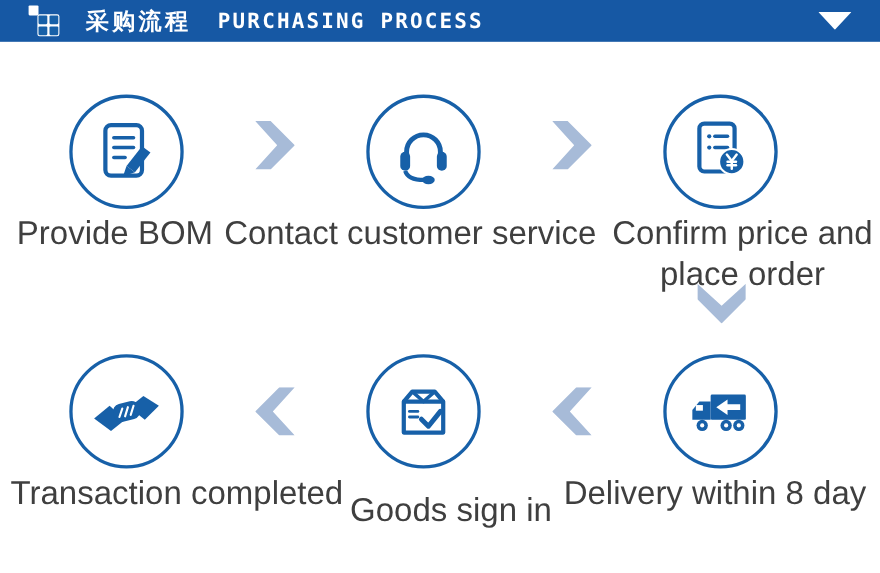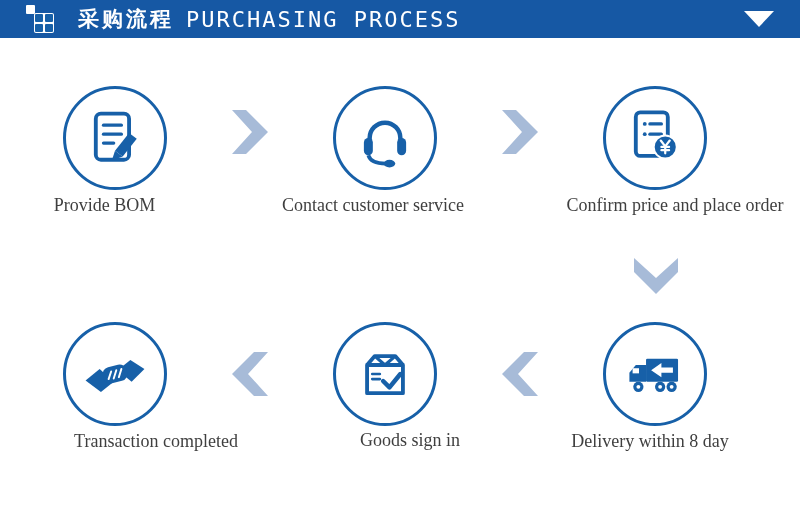--- a/index.html
+++ b/index.html
@@ -42,27 +42,27 @@
   }
   .logo .card i:nth-child(1) { left: 1px;  top: 1px; }
   .logo .card i:nth-child(2) { left: 11px; top: 1px; }
   .logo .card i:nth-child(3) { left: 1px;  top: 11px; }
   .logo .card i:nth-child(4) { left: 11px; top: 11px; }
 
   .header-title {
     position: absolute;
     left: 78px; top: 0;
     height: 38px;
-    display: flex; align-items: center; gap: 12px;
+    display: flex; align-items: center; gap: 24px;
     color: #ffffff; white-space: nowrap;
   }
   .title-zh { font-size: 21px; font-weight: bold; letter-spacing: 3px; }
   .title-en {
     font-family: "DejaVu Sans Mono", monospace;
-    font-size: 22px; font-weight: normal; letter-spacing: 2px;
+    font-size: 19px; font-weight: bold; letter-spacing: 2px;
   }
   .header-chevron {
     position: absolute;
     right: 26px; top: 11px;
     width: 30px; height: 16px;
     cursor: pointer;
   }
 
   
   .step-circle {
@@ -74,47 +74,46 @@
     color: #1760a8;
     display: flex; align-items: center; justify-content: center;
   }
   .step-circle svg { width: 64px; height: 64px; display: block; }
 
   .flow-arrow { position: absolute; color: #a7bbd8; }
   .flow-arrow svg { display: block; }
 
   .flow-label {
     position: absolute;
-    font-size: 18px;
+    font-size: 30px;
     line-height: 1.22;
     color: #3f3f3f;
     text-align: center;
-    font-family: Liberation Serif, serif;
   }
 
   
   .c-bom     { left: 63px;  top: 86px; }
   .c-contact { left: 333px; top: 86px; }
   .c-price   { left: 603px; top: 86px; }
   .a-right-1 { left: 232px; top: 110px; }
   .a-right-2 { left: 502px; top: 110px; }
   .a-down    { left: 634px; top: 258px; }
 
   
   .c-truck     { left: 603px; top: 322px; }
   .c-box       { left: 333px; top: 322px; }
   .c-handshake { left: 63px;  top: 322px; }
   .a-left-1  { left: 502px; top: 352px; }
   .a-left-2  { left: 232px; top: 352px; }
 
   .l-bom         { left: 2px;   top: 195px; width: 205px; }
   .l-contact     { left: 198px; top: 195px; width: 350px; }
   .l-price       { left: 552px; top: 195px; width: 246px; }
-  .l-transaction { left: 0px;   top: 431px; width: 312px; }
-  .l-goods       { left: 312px; top: 430px; width: 196px; text-align: center; }
+  .l-transaction { left: 0px;   top: 431px; width: 312px; text-align: right; }
+  .l-goods       { left: 312px; top: 447px; width: 196px; text-align: center; }
   .l-delivery    { left: 500px; top: 431px; width: 300px; }
 </style>
 </head>
 <body>
 
 <div class="page">
 
   <div class="header">
     <div class="logo">
       <span class="sq-small"></span>

